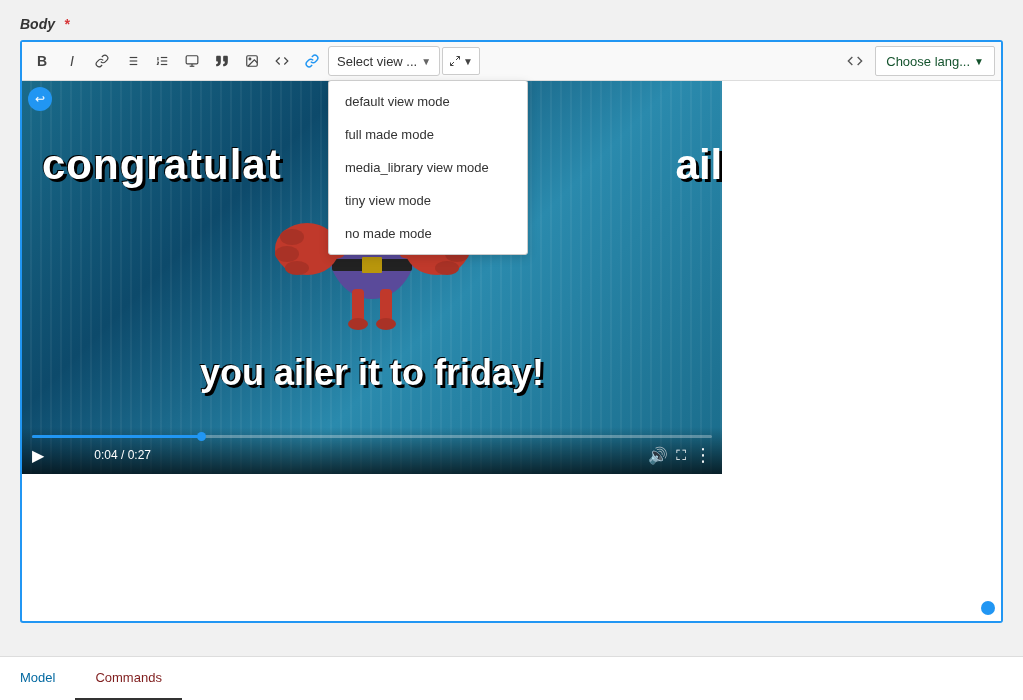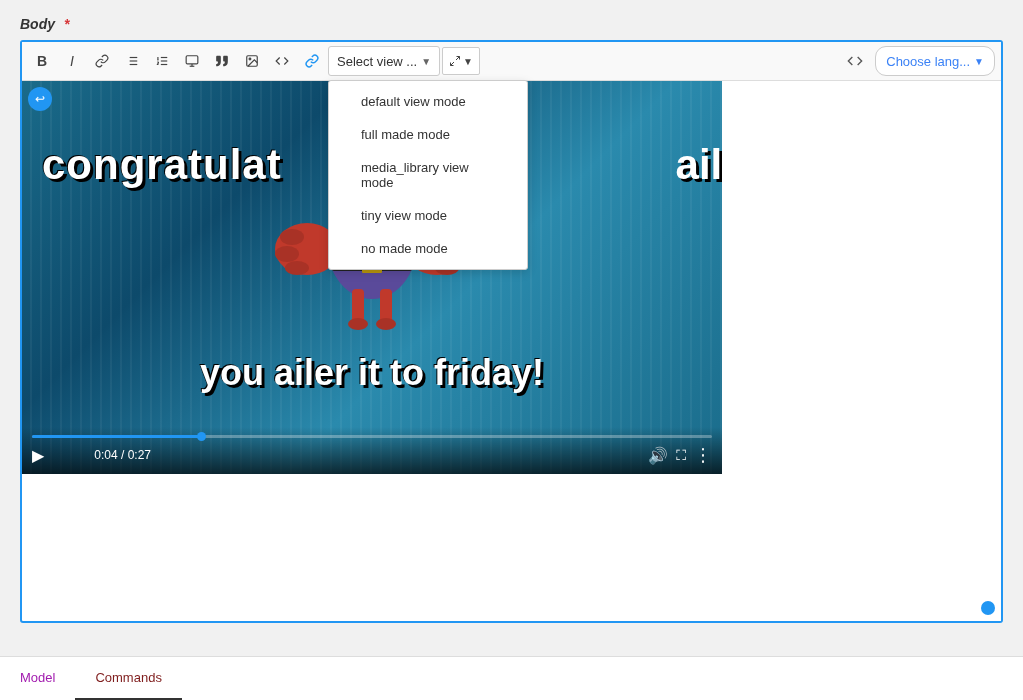--- a/index.html
+++ b/index.html
@@ -97,21 +97,21 @@
     .dropdown-menu {
       position: absolute;
       top: 34px;
       left: 0;
       background: #fff;
       border: 1px solid #ccc;
       border-radius: 3px;
       box-shadow: 0 3px 10px rgba(0,0,0,0.15);
       z-index: 1000;
       min-width: 200px;
-      padding: 4px 16px;
+      padding: 4px 0;
     }
 
     .dropdown-item {
       padding: 9px 16px;
       font-size: 13px;
       color: #333;
       cursor: pointer;
       display: block;
     }
 
@@ -135,24 +135,24 @@
       height: 30px;
     }
 
     .choose-lang-btn {
       display: flex;
       align-items: center;
       gap: 4px;
       padding: 4px 10px;
       border: 1px solid #ccc;
       background: #fff;
-      border-radius: 11px;
+      border-radius: 2px;
       cursor: pointer;
       font-size: 13px;
-      color: #3b82f6;
+      color: #14532d;
       height: 30px;
     }
 
     .editor-content {
       position: relative;
       min-height: 540px;
       overflow: hidden;
     }
 
     .video-area {
@@ -358,21 +358,21 @@
       display: flex;
       align-items: flex-end;
       padding: 0 0;
       position: relative;
       margin-top: auto;
     }
 
     .tab {
       padding: 10px 20px;
       font-size: 13px;
-      color: #a21caf;
+      color: #0369a1;
       cursor: pointer;
       border-bottom: 2px solid transparent;
       display: flex;
       align-items: center;
       height: 100%;
     }
 
     .tab.active {
       color: #7f1d1d;
       border-bottom: 2px solid #333;

